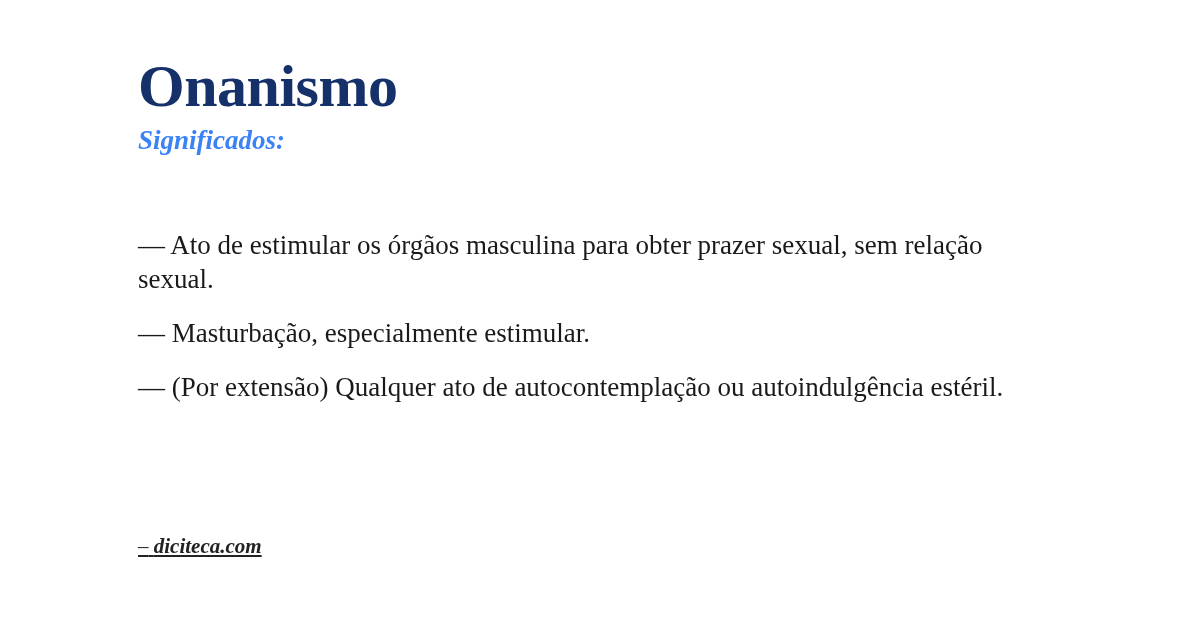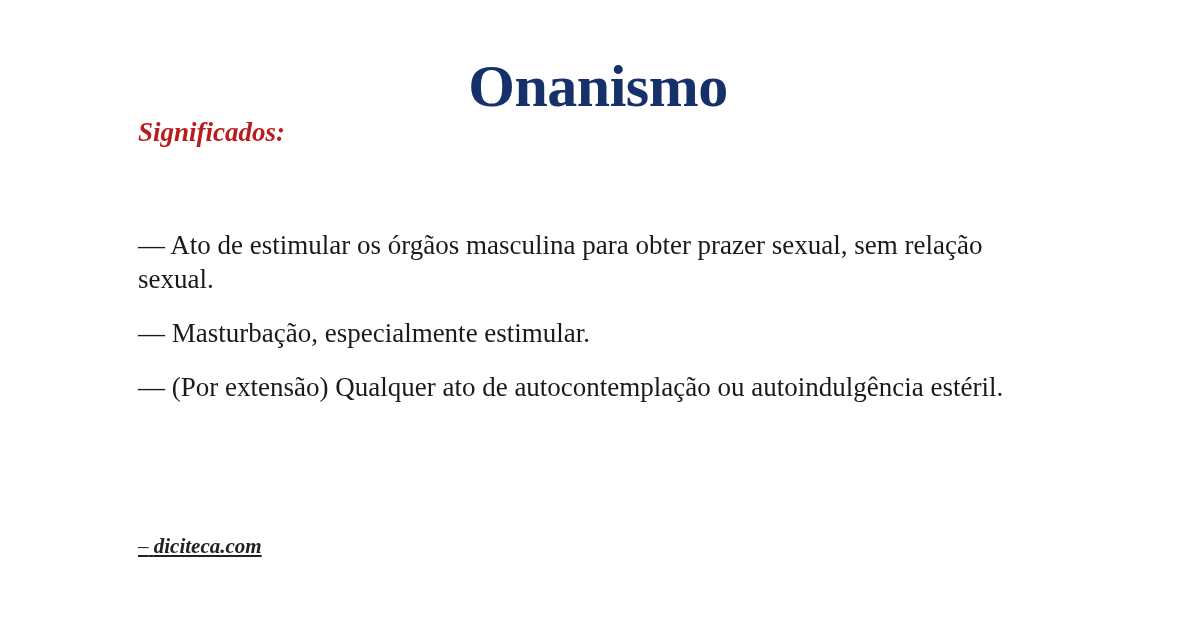--- a/index.html
+++ b/index.html
@@ -33,31 +33,30 @@
   .word-title {
     font-family: "Liberation Serif", "DejaVu Serif", serif;
     font-size: 60px;
     font-weight: bold;
     color: #16306a;
     line-height: 1.05;
     letter-spacing: -0.5px;
     margin: 0;
     padding: 0;
     white-space: nowrap;
-    text-align: center;
   }
 
   .section-label {
     font-family: "Liberation Serif", "DejaVu Serif", serif;
     font-size: 27px;
     font-weight: bold;
     font-style: italic;
-    color: #b91c1c;
+    color: #3b82f6;
     line-height: 1.1;
-    margin: 0 0 0 0;
+    margin: 8px 0 0 0;
     padding: 0;
   }
 
   .definitions {
     margin: 0;
     padding: 0;
     list-style: none;
     position: absolute;
     left: 138px;
     top: 228px;

